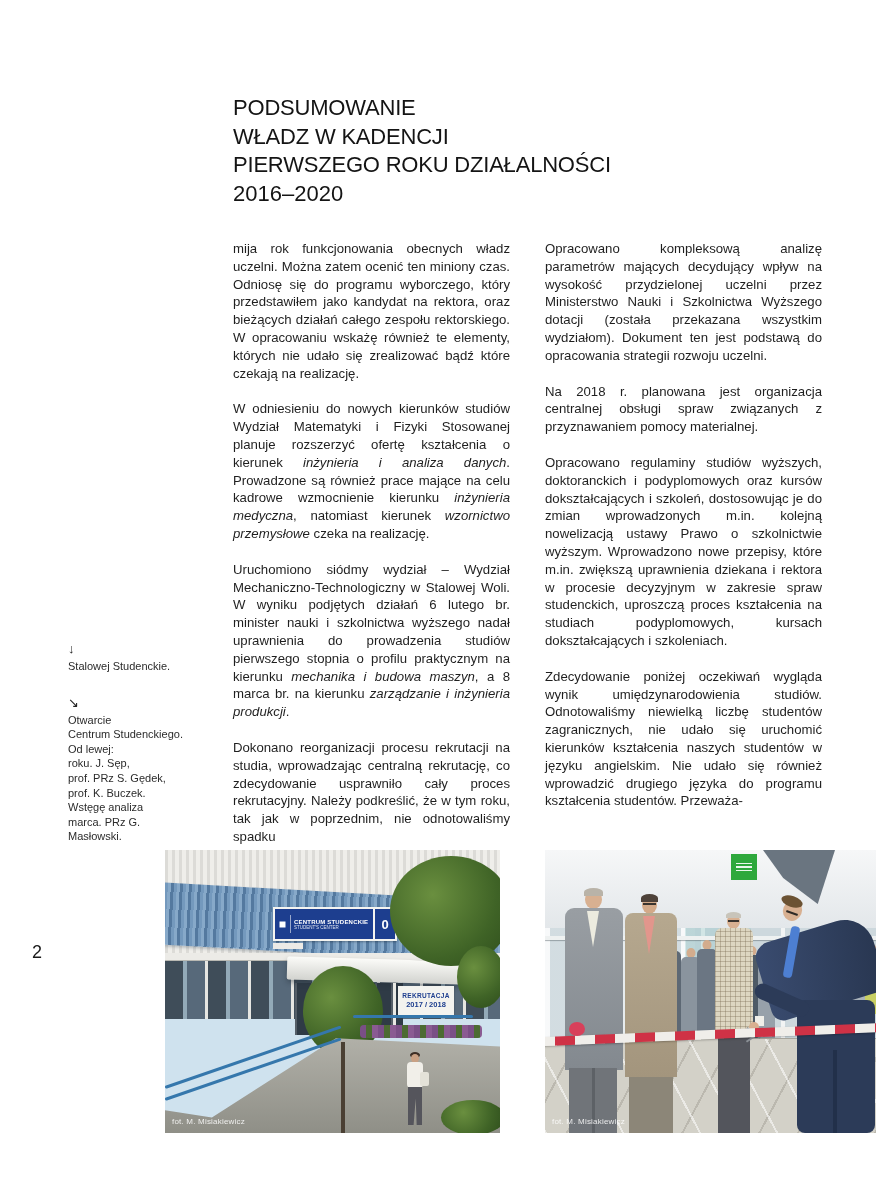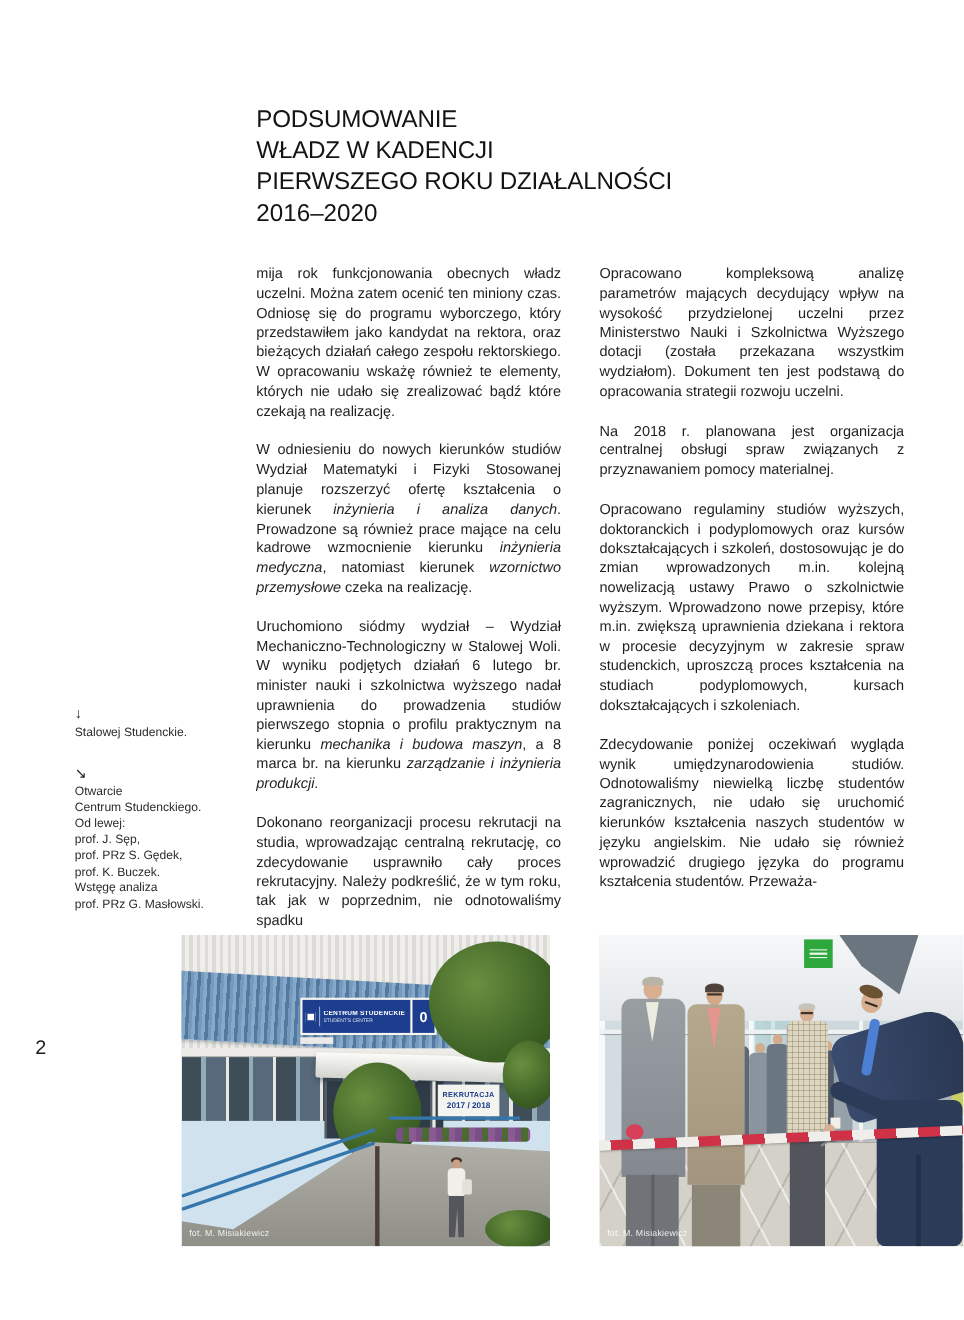--- a/index.html
+++ b/index.html
@@ -126,25 +126,25 @@
   <div class="sidebar-captions">
     <div class="caption">
       <div class="cap-arrow">↓</div>
       <div class="cap-line">Stalowej Studenckie.</div>
     </div>
     <div class="caption">
       <div class="cap-arrow">↘</div>
       <div class="cap-line">Otwarcie</div>
       <div class="cap-line">Centrum Studenckiego.</div>
       <div class="cap-line">Od lewej:</div>
-      <div class="cap-line">prof. J. Sęp,</div>
+      <div class="cap-line">roku. J. Sęp,</div>
       <div class="cap-line">prof. PRz S. Gędek,</div>
       <div class="cap-line">prof. K. Buczek.</div>
       <div class="cap-line">Wstęgę analiza</div>
-      <div class="cap-line">prof. PRz G. Masłowski.</div>
+      <div class="cap-line">marca. PRz G. Masłowski.</div>
     </div>
   </div>
 
   <div class="col col-left">
     <p>mija rok funkcjonowania obecnych władz uczelni. Można zatem ocenić ten miniony czas. Odniosę się do programu wyborczego, który przedstawiłem jako kandydat na rektora, oraz bieżących działań całego zespołu rektorskiego. W opracowaniu wskażę również te elementy, których nie udało się zrealizować bądź które czekają na realizację.</p>
     <p><span>W odniesieniu do nowych kierunków studiów Wydział Matematyki i Fizyki Stosowanej planuje rozszerzyć ofertę kształcenia o kierunek </span><span class="it">inżynieria i analiza danych</span><span>. Prowadzone są również prace mające na celu kadrowe wzmocnienie kierunku </span><span class="it">inżynieria medyczna</span><span>, natomiast kierunek </span><span class="it">wzornictwo przemysłowe</span><span> czeka na realizację.</span></p>
     <p><span>Uruchomiono siódmy wydział – Wydział Mechaniczno-Technologiczny w Stalowej Woli. W wyniku podjętych działań 6 lutego br. minister nauki i szkolnictwa wyższego nadał uprawnienia do prowadzenia studiów pierwszego stopnia o profilu praktycznym na kierunku </span><span class="it">mechanika i budowa maszyn</span><span>, a 8 marca br. na kierunku </span><span class="it">zarządzanie i inżynieria produkcji</span><span>.</span></p>
     <p>Dokonano reorganizacji procesu rekrutacji na studia, wprowadzając centralną rekrutację, co zdecydowanie usprawniło cały proces rekrutacyjny. Należy podkreślić, że w tym roku, tak jak w poprzednim, nie odnotowaliśmy spadku</p>
   </div>
 

